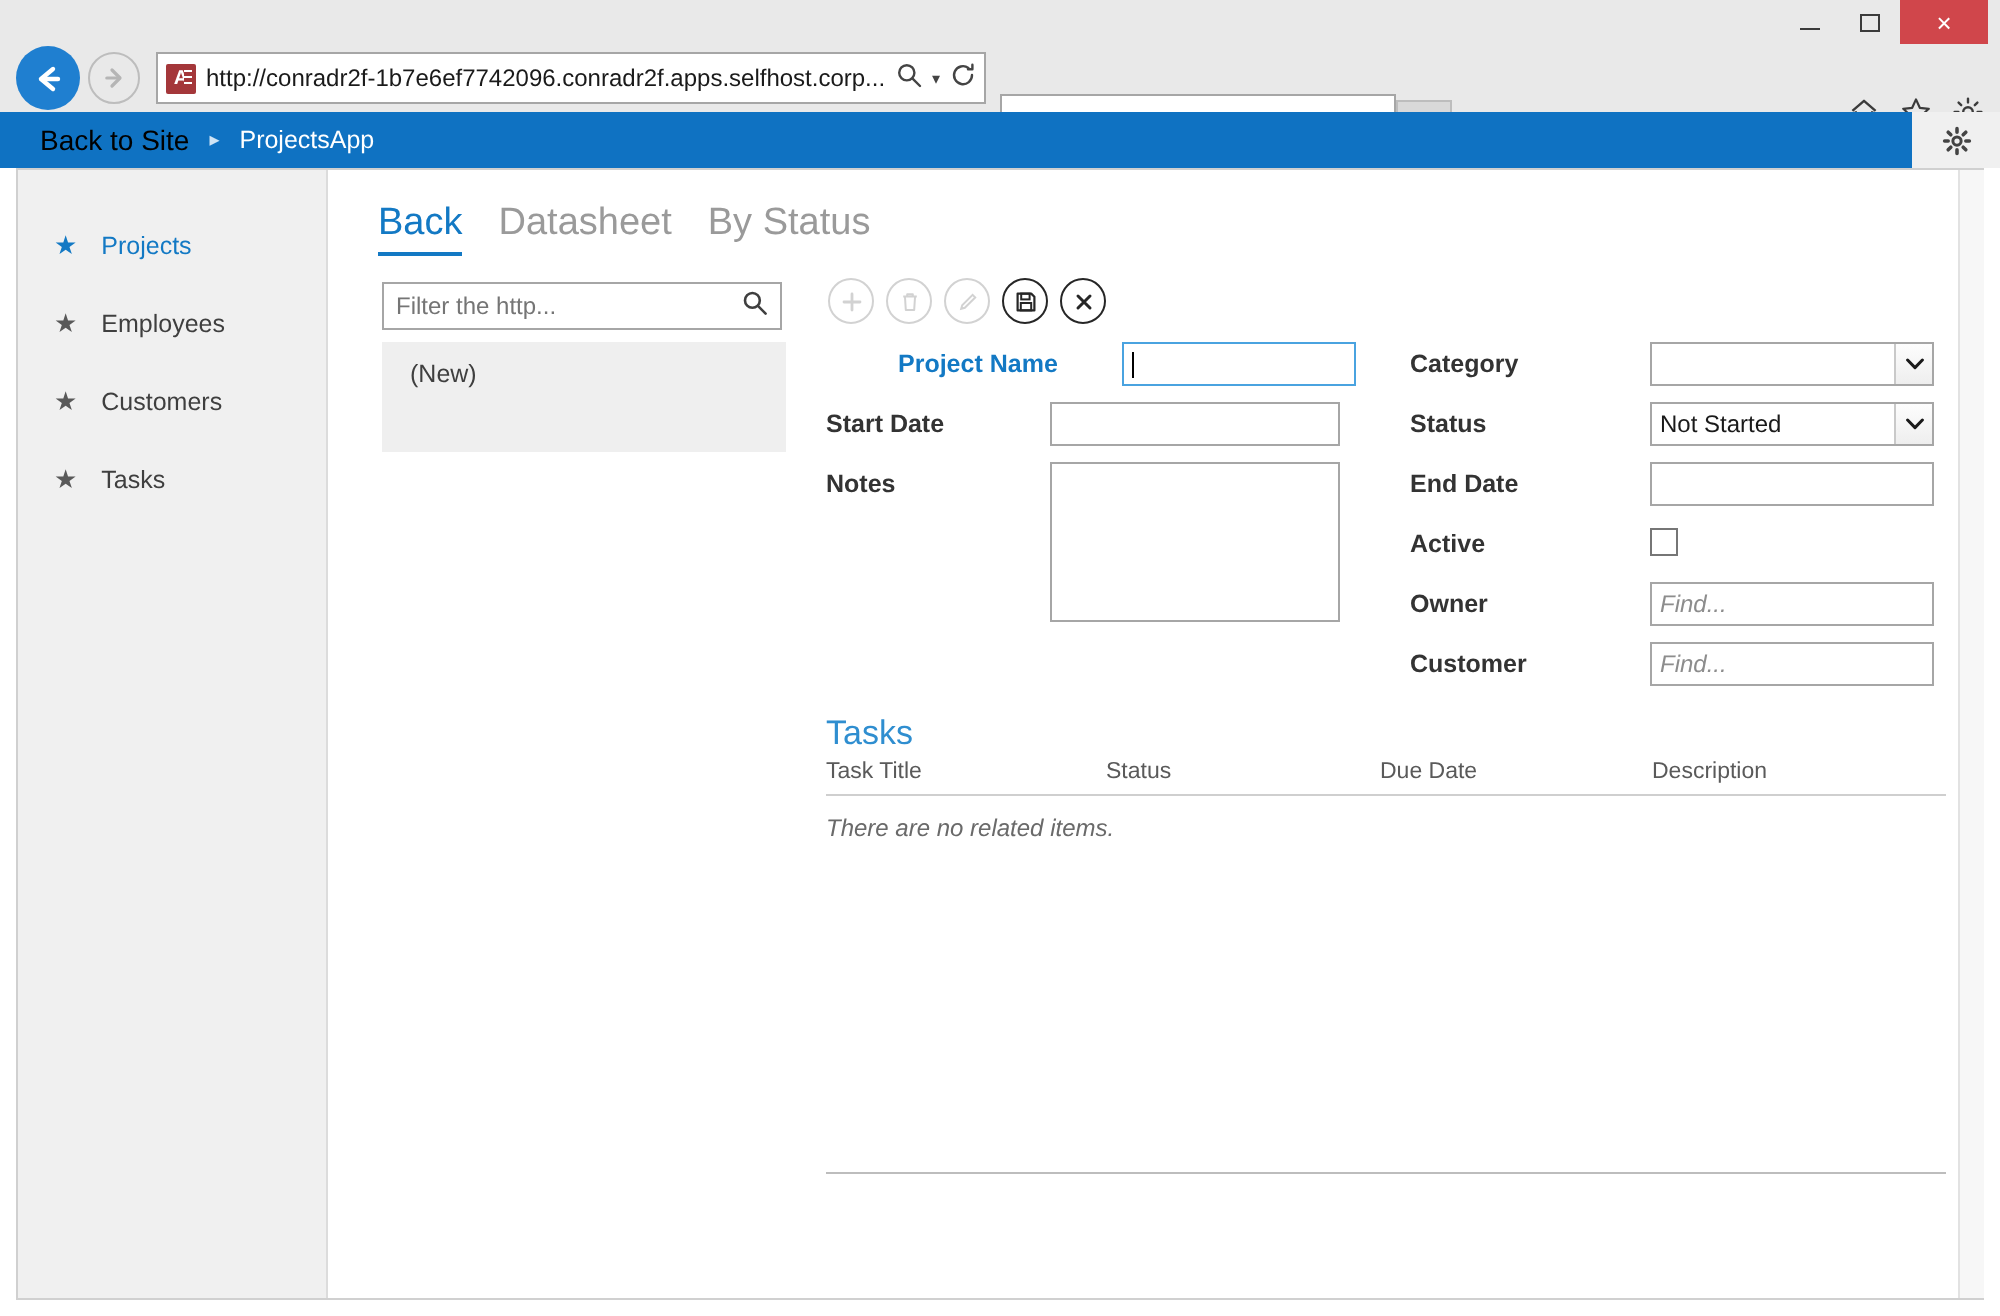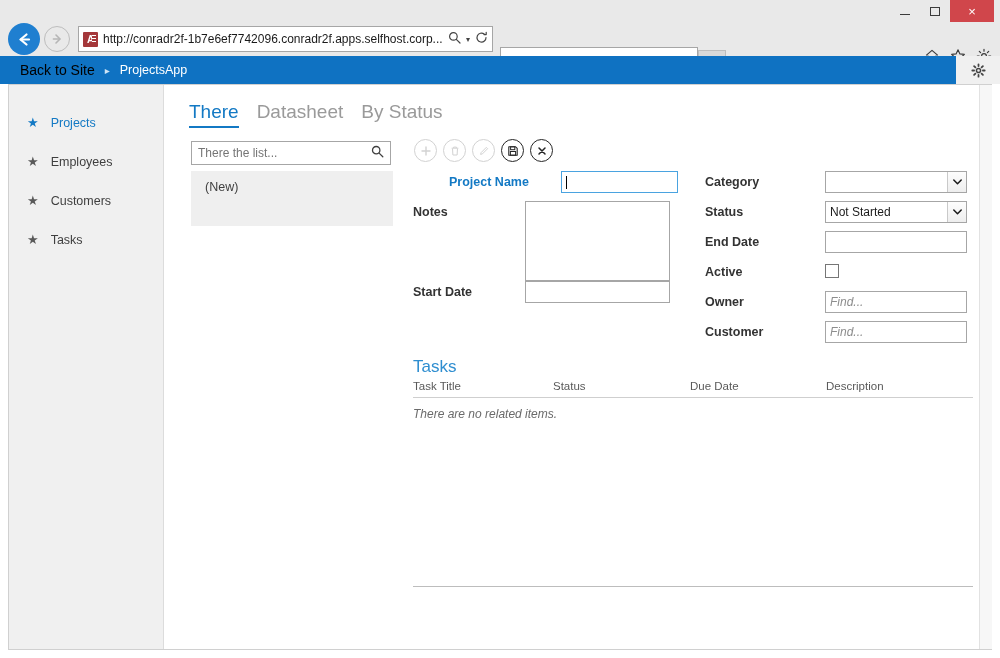--- a/index.html
+++ b/index.html
@@ -337,27 +337,27 @@
         </div>
         <div class="side-item">
           <span class="star">★</span>
           <span>Tasks</span>
         </div>
       </div>
 
       <div id="main">
 
         <div id="viewtabs">
-          <span class="vtab active">There</span>
+          <span class="vtab active">Back</span>
           <span class="vtab">Datasheet</span>
           <span class="vtab">By Status</span>
         </div>
 
         <div id="filterbox">
-          <span id="filter-placeholder">There the list...</span>
+          <span id="filter-placeholder">Filter the http...</span>
           <span id="filter-search-icon">
             <svg width="13" height="13" viewBox="0 0 13 13">
                 <circle cx="5.2" cy="5.2" r="3.7" fill="none" stroke="#3f3f3f" stroke-width="1.3"></circle>
                 <path d="M8.1 8.1 L11.8 11.8" stroke="#3f3f3f" stroke-width="1.3" stroke-linecap="round"></path>
               </svg>
           </span>
         </div>
 
         <div id="actionbar">
           <span class="abtn">
@@ -395,27 +395,27 @@
 
         <div id="formwrap">
 
           <div class="fcol" id="col-left">
             <div class="frow">
               <span class="flabel req">Project Name</span>
               <span class="ftext focused">
                   <span class="caret"></span>
                 </span>
             </div>
+            <div class="frow">
+              <span class="flabel">Start Date</span>
+              <span class="ftext"></span>
+            </div>
             <div class="frow" style="height:auto;">
               <span class="flabel">Notes</span>
               <span class="farea"></span>
-            </div>
-            <div class="frow">
-              <span class="flabel">Start Date</span>
-              <span class="ftext"></span>
             </div>
           </div>
 
           <div class="fcol" id="col-right">
             <div class="frow rrow">
               <span class="flabel rlabel">Category</span>
               <span class="fselect rtext">
                 <span class="sval"></span>
                 <span class="arrowbox">
                   <svg width="9" height="6" viewBox="0 0 9 6">

